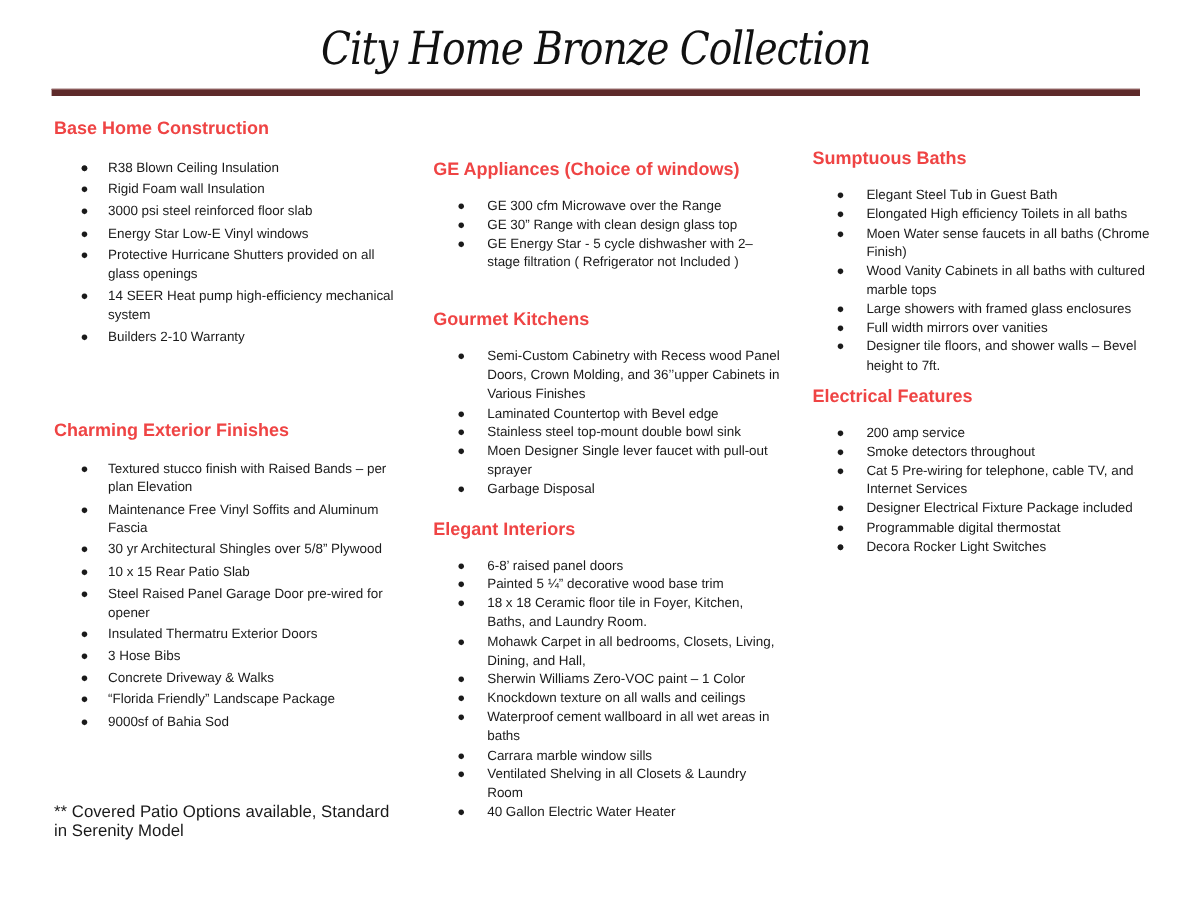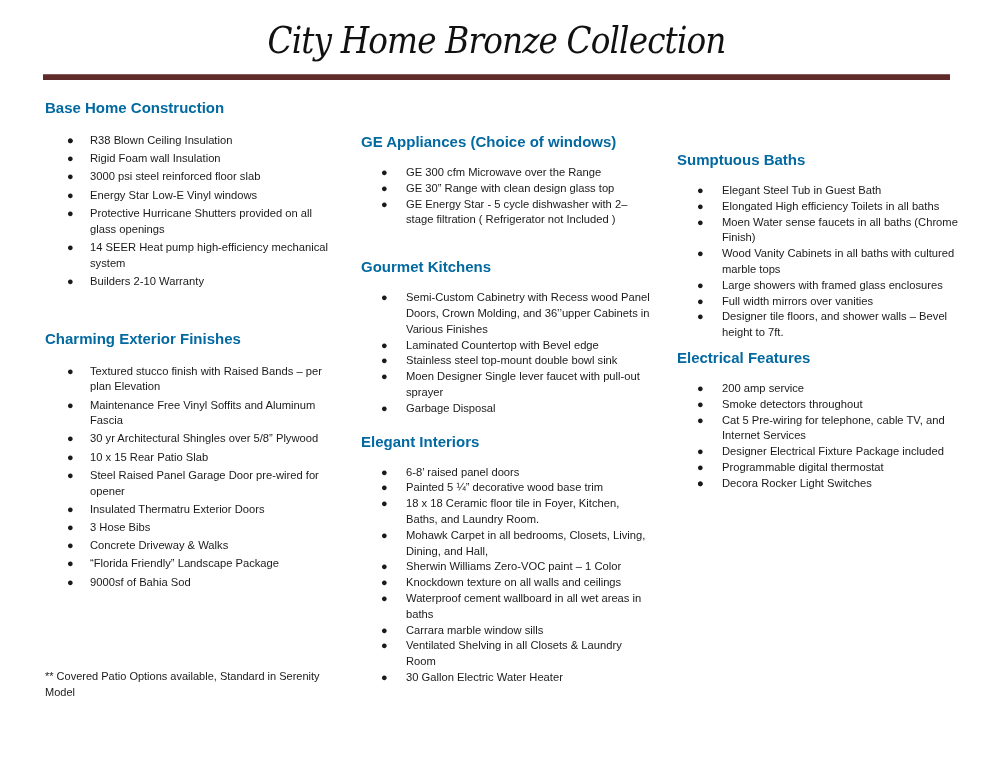--- a/index.html
+++ b/index.html
@@ -6,35 +6,35 @@
   body { width: 993px; height: 767px; position: relative; overflow: hidden;
          font-family: "Liberation Sans", sans-serif; color: #1a1a1a; }
   .title { position: absolute; left: 0; width: 993px; top: 18px; text-align: center;
            font-family: "DejaVu Serif", serif; font-style: italic; font-size: 38px;
            letter-spacing: -1px; color: #111; transform: scaleX(0.86); transform-origin: center; }
   .rule { position: absolute; left: 43px; top: 74px; width: 907px; height: 5px;
           background: #5e2a2a; border-top: 1px solid #8a5a5a; }
   .col { position: absolute; }
   .col1 { left: 45px; top: 99px; width: 290px; }
   .col2 { left: 361px; top: 133px; width: 290px; }
-  .col3 { left: 677px; top: 151px; width: 290px; }
-  h2 { margin: 0; font-size: 15px; font-weight: bold; color: #0369a1; }
+  .col3 { left: 677px; top: 124px; width: 290px; }
+  h2 { margin: 0; font-size: 15px; font-weight: bold; color: #ef4444; }
   ul { list-style: none; margin: 0; padding: 0; }
   .col1 ul { margin-top: 17px; }
   .col2 ul, .col3 ul { margin-top: 15px; }
   li { position: relative; font-size: 11.2px; line-height: 15.8px; padding-left: 45px; }
   .col2 li, .col3 li { padding-left: 45px; }
   li .bullet { position: absolute; left: 22px; top: 0; font-size: 11px; }
   .col2 li .bullet, .col3 li .bullet { left: 20px; }
   .col1 li { margin-bottom: 2.4px; }
-  .sec-gap-1 { margin-top: 40px; }
+  .sec-gap-1 { margin-top: 60px; }
   .sec-gap-2 { margin-top: 30px; }
   .sec-gap-3 { margin-top: 16px; }
   .sec-gap-4 { margin-top: 8px; }
-  .note { position: absolute; left: 45px; top: 668px; width: 290px; font-size: 11px; line-height: 16px; }
+  .note { position: absolute; left: 45px; top: 668px; width: 290px; font-size: 14px; line-height: 16px; }
 </style>
 </head>
 <body>
 
 <div class="title">City Home Bronze Collection</div>
 <div class="rule"></div>
 
 <div class="col col1">
   <section>
     <h2>Base Home Construction</h2>
@@ -91,21 +91,21 @@
     <ul>
         <li><span class="bullet">●</span><span>6-8’ raised panel doors</span></li>
         <li><span class="bullet">●</span><span>Painted 5 ¼” decorative wood base trim</span></li>
         <li><span class="bullet">●</span><span>18 x 18 Ceramic floor tile in Foyer, Kitchen, Baths, and Laundry Room.</span></li>
         <li><span class="bullet">●</span><span>Mohawk Carpet in all bedrooms, Closets, Living, Dining, and Hall,</span></li>
         <li><span class="bullet">●</span><span>Sherwin Williams Zero-VOC paint – 1 Color</span></li>
         <li><span class="bullet">●</span><span>Knockdown texture on all walls and ceilings</span></li>
         <li><span class="bullet">●</span><span>Waterproof cement wallboard in all wet areas in baths</span></li>
         <li><span class="bullet">●</span><span>Carrara marble window sills</span></li>
         <li><span class="bullet">●</span><span>Ventilated Shelving in all Closets &amp; Laundry Room</span></li>
-        <li><span class="bullet">●</span><span>30 Gallon Electric Water Heater</span></li>
+        <li><span class="bullet">●</span><span>40 Gallon Electric Water Heater</span></li>
       </ul>
   </section>
 </div>
 
 <div class="col col3">
   <section>
     <h2>Sumptuous Baths</h2>
     <ul>
         <li><span class="bullet">●</span><span>Elegant Steel Tub in Guest Bath</span></li>
         <li><span class="bullet">●</span><span>Elongated High efficiency Toilets in all baths</span></li>

